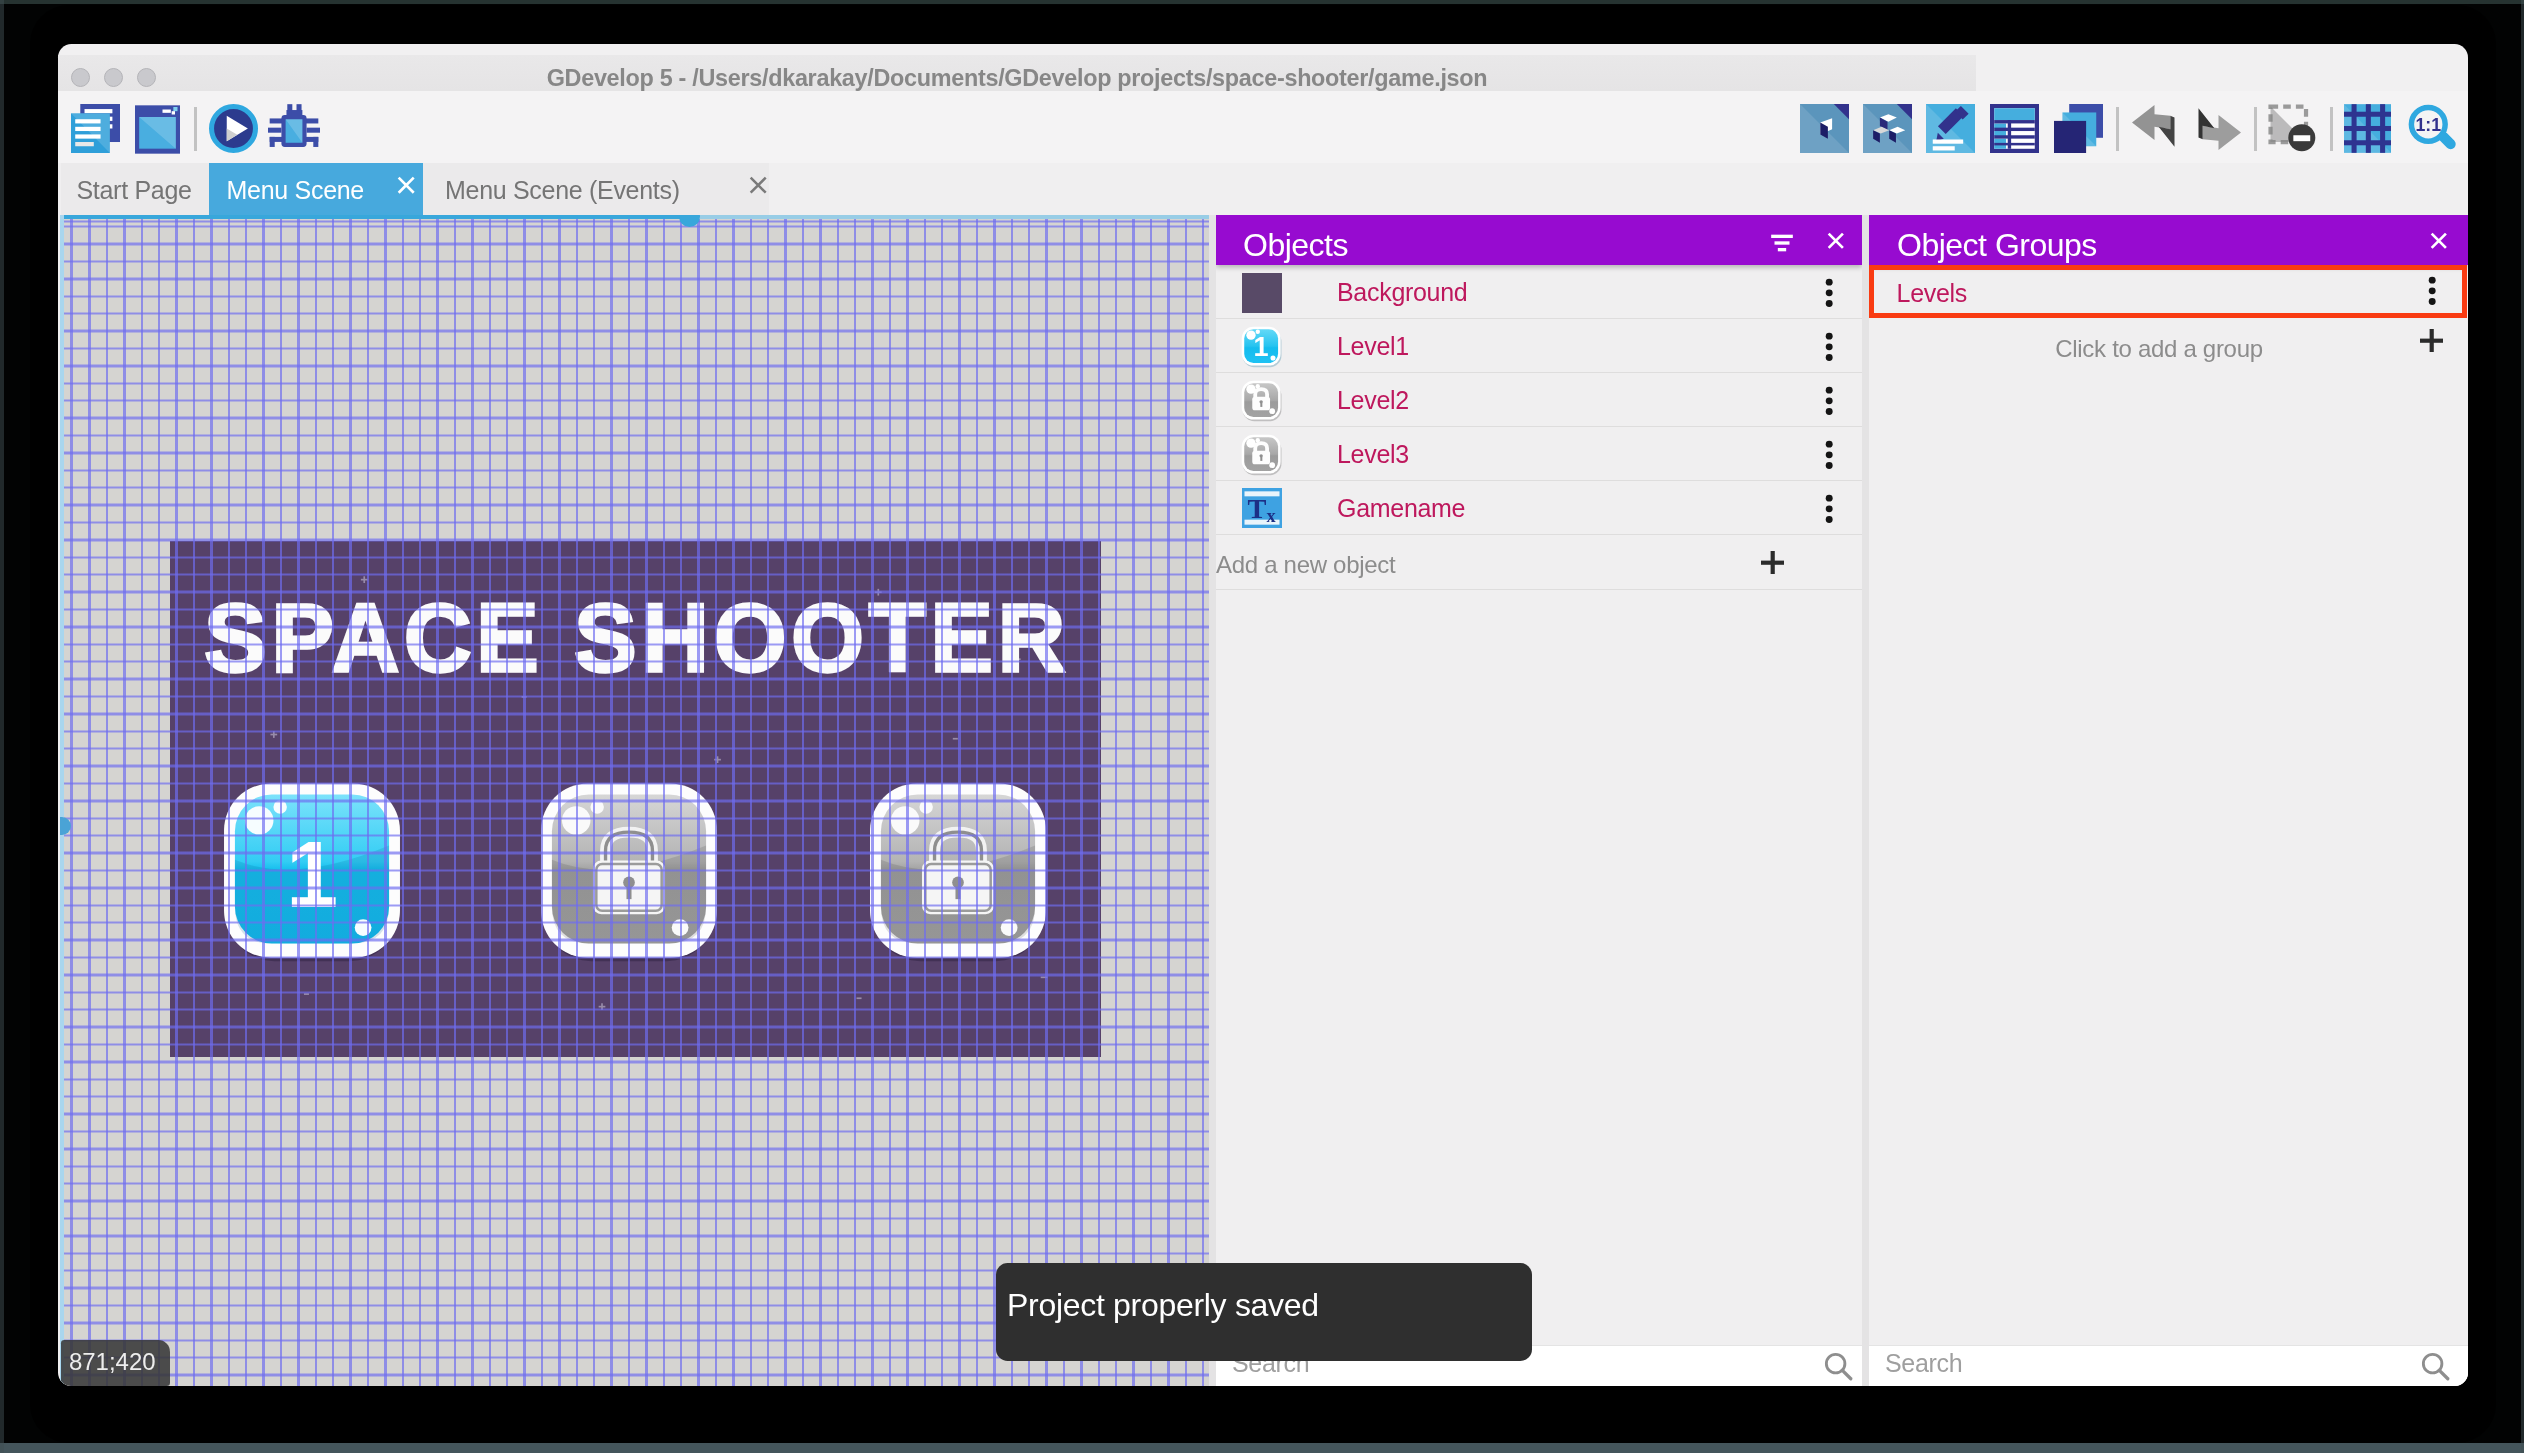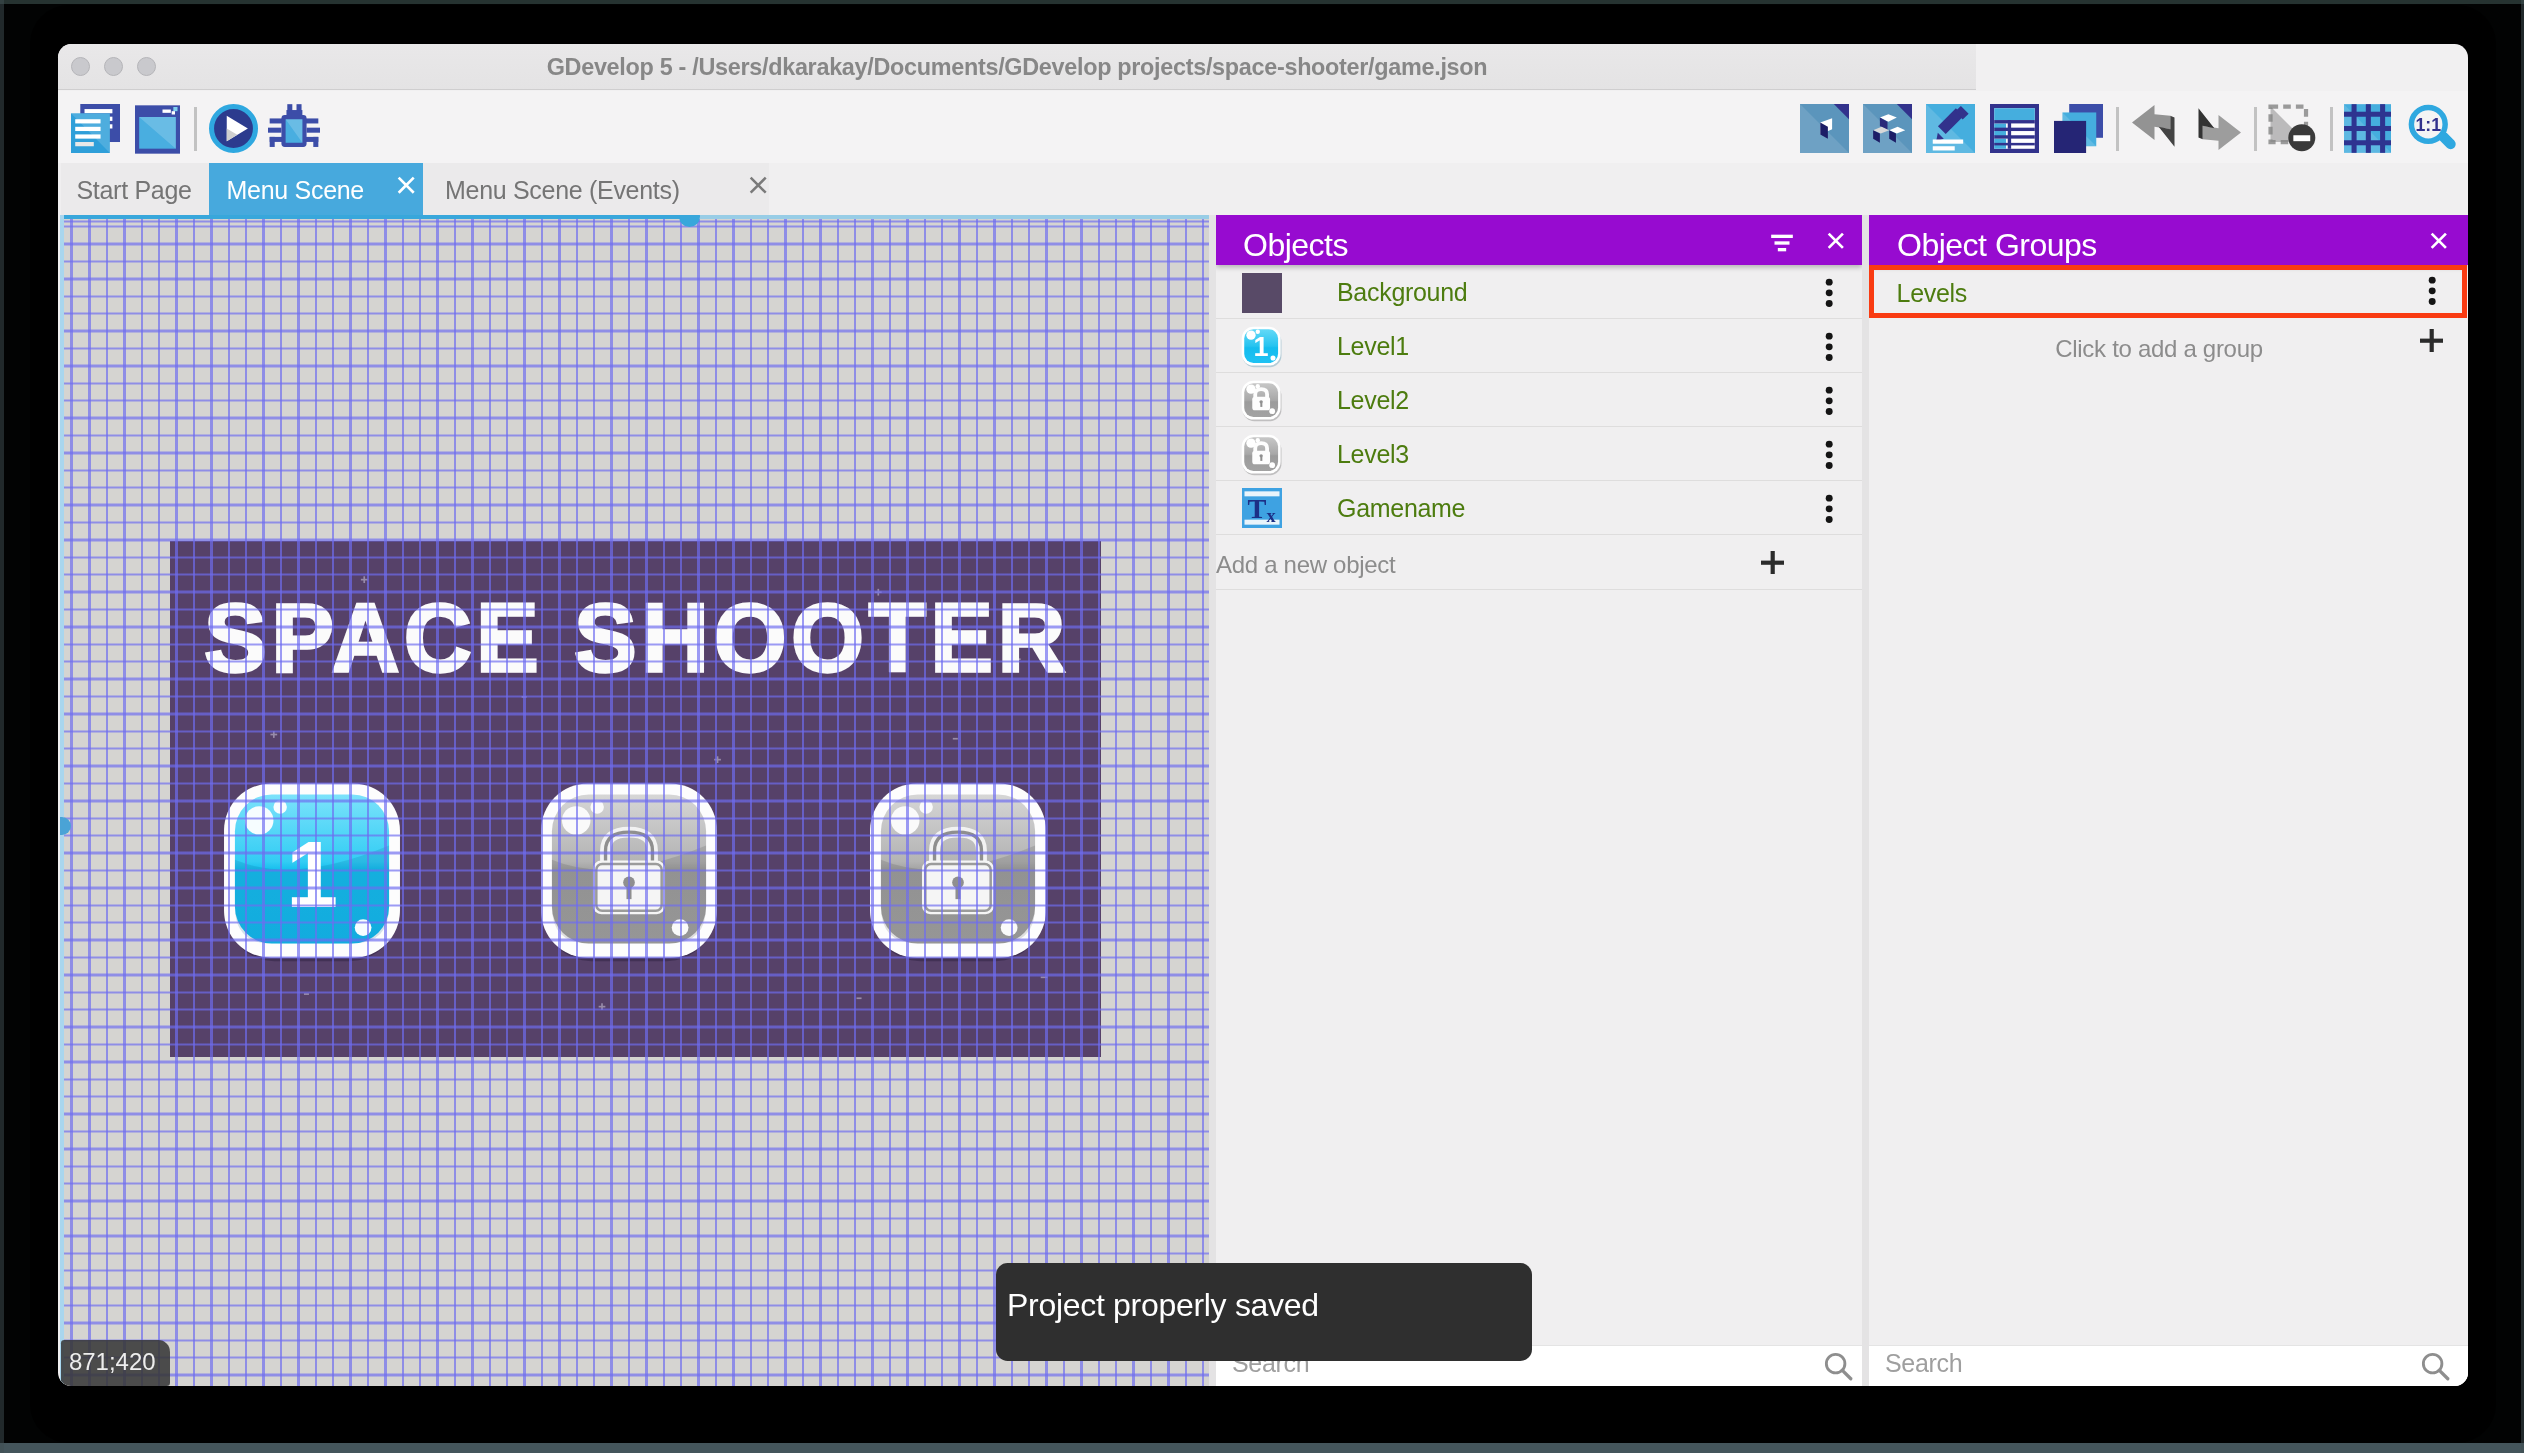--- a/index.html
+++ b/index.html
@@ -8,21 +8,21 @@
   .abs { position:absolute; }
   #topstrip { left:0; top:0; width:2525px; height:4.2px; background:#263331; }
   #botstrip { left:0; top:1443px; width:2525px; height:10px; background:#44555b; }
   #lstrip { left:0; top:0; width:4.2px; height:1453px; background:rgba(64,80,84,.5); }
   #rstrip { left:2521px; top:0; width:4.2px; height:1453px; background:rgba(64,80,84,.5); }
   #shadow { left:30px; top:5px; width:2466px; height:1438px; background:#000; border-radius:39px; }
   #win { left:58px; top:44px; width:2410px; height:1342px; background:#f1f0f1;
     border-radius:13.4px; overflow:hidden; }
 
   
-  #titlebar { left:0; top:0; width:1918px; height:46px;
+  #titlebar { left:0; top:11px; width:1918px; height:46px;
     background:linear-gradient(#e9e8e9,#e4e3e4); border-bottom:0.8px solid #cfcecf; }
   .tlight { position:absolute; width:19px; height:19px; border-radius:50%;
     background:#c9c9cd; border:0.8px solid #b4b4b8; top:12.6px; }
   #title { position:absolute; width:100%; text-align:center; top:10px;
     font-size:23.4px; font-weight:bold; color:#878787; letter-spacing:-0.3px; }
 
   
   #toolbar { left:0; top:47px; width:2410px; height:72px; background:#f4f3f4; }
   .tsep { position:absolute; width:2.5px; top:16px; height:44px; background:#c2c2c2; }
 
@@ -51,21 +51,21 @@
   #toast { left:938px; top:1219px; width:536px; height:98px; background:#2f2f2f; border-radius:11.7px;
      color:#fff; font-size:32px; line-height:84px; padding-left:11px; letter-spacing:-0.3px; }
 
   .gap { top:171px; width:6.7px; height:1171px; background:#e4e3e4; }
 
   .panel { top:171px; height:1171px; background:#f0eff0; overflow:hidden; }
   .phead { position:absolute; left:0; top:0; width:100%; height:50px; background:#970bd0;
      box-shadow:0 2.5px 5px rgba(0,0,0,.25); }
   .phead .ptitle { position:absolute; top:11.7px; font-size:32px; font-weight:500; color:#fff; letter-spacing:-0.5px; }
   .row { position:absolute; left:0; width:100%; border-bottom:0.8px solid #dedddd; }
-  .rowtext { position:absolute; font-size:25px; color:#4d7c0f; letter-spacing:-0.3px; }
+  .rowtext { position:absolute; font-size:25px; color:#be185d; letter-spacing:-0.3px; }
   .graytext { color:#8c8c8c; font-size:24px; position:absolute; letter-spacing:-0.3px; }
   .search { position:absolute; left:0; bottom:0; width:100%; height:41px; background:#fff;
      border-top:0.8px solid #e4e4e4;text-align:right; }
   .search span { position:absolute; left:16px; top:3.3px; font-size:25px; color:#9f9f9f; letter-spacing:-0.3px; }
   .kebab { position:absolute; width:8.4px; height:33px; }
 
   #objpanel { left:1158px; width:646px; }
   #grppanel { left:1811px; width:599px; }
   #redrow { position:absolute; left:0; top:50px; width:598px; height:53px;
       border:5.9px solid #f93b12; }

